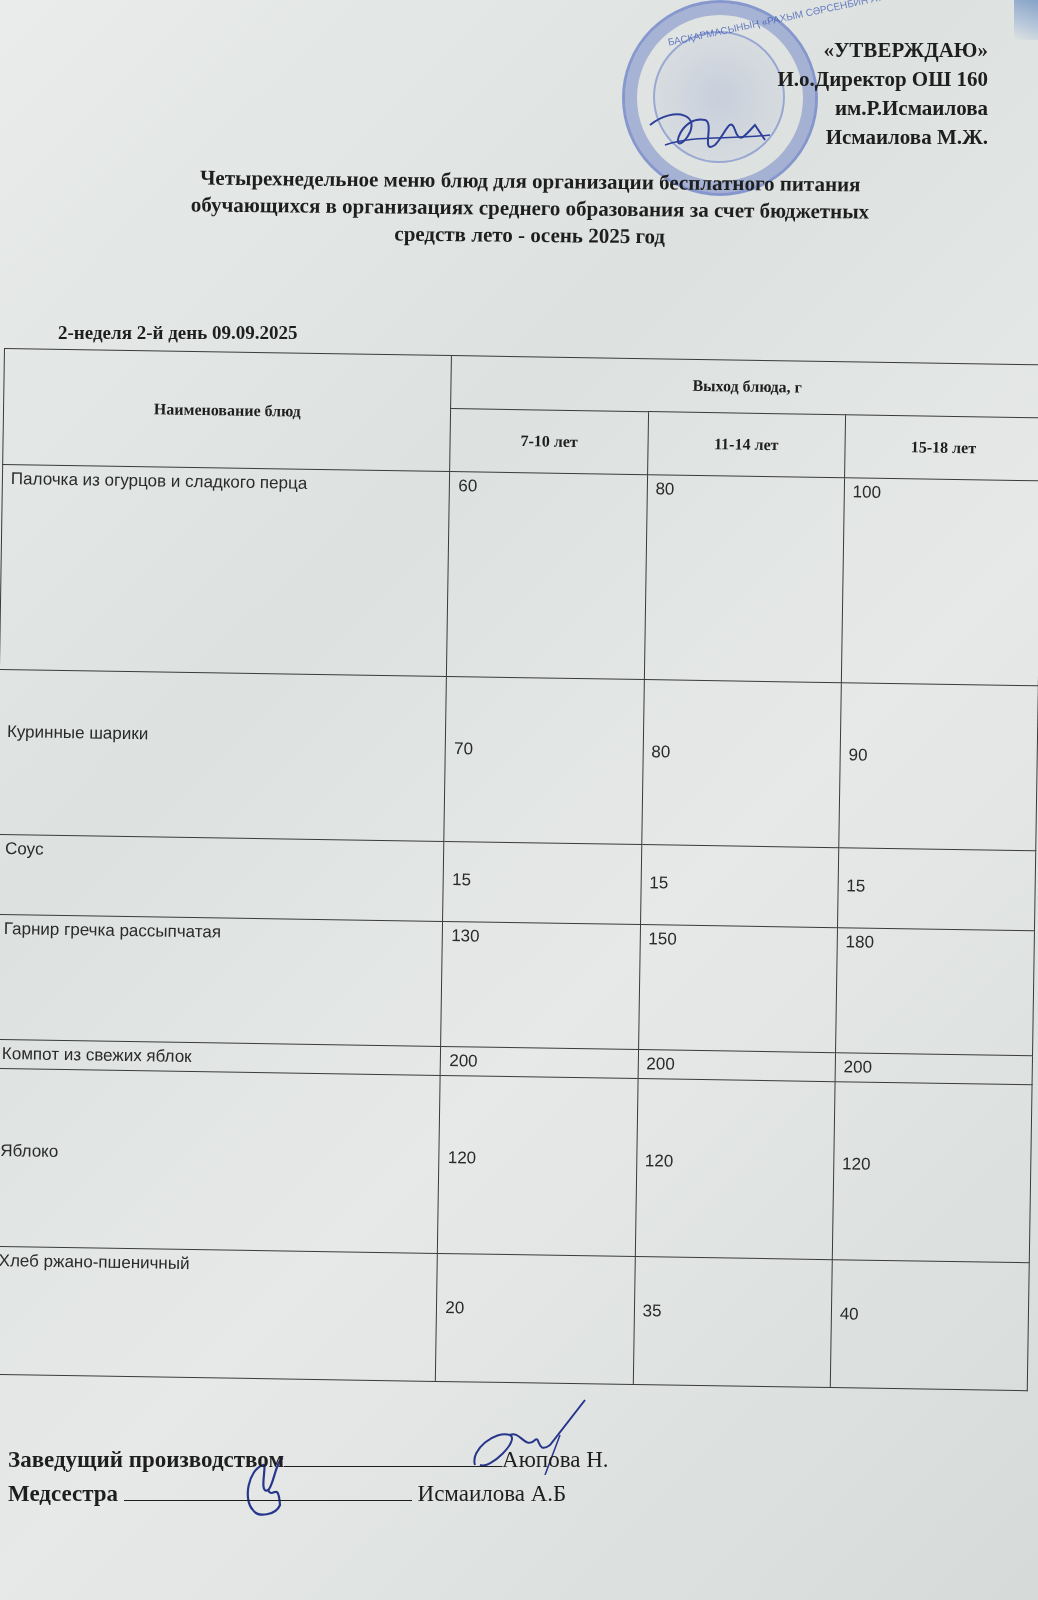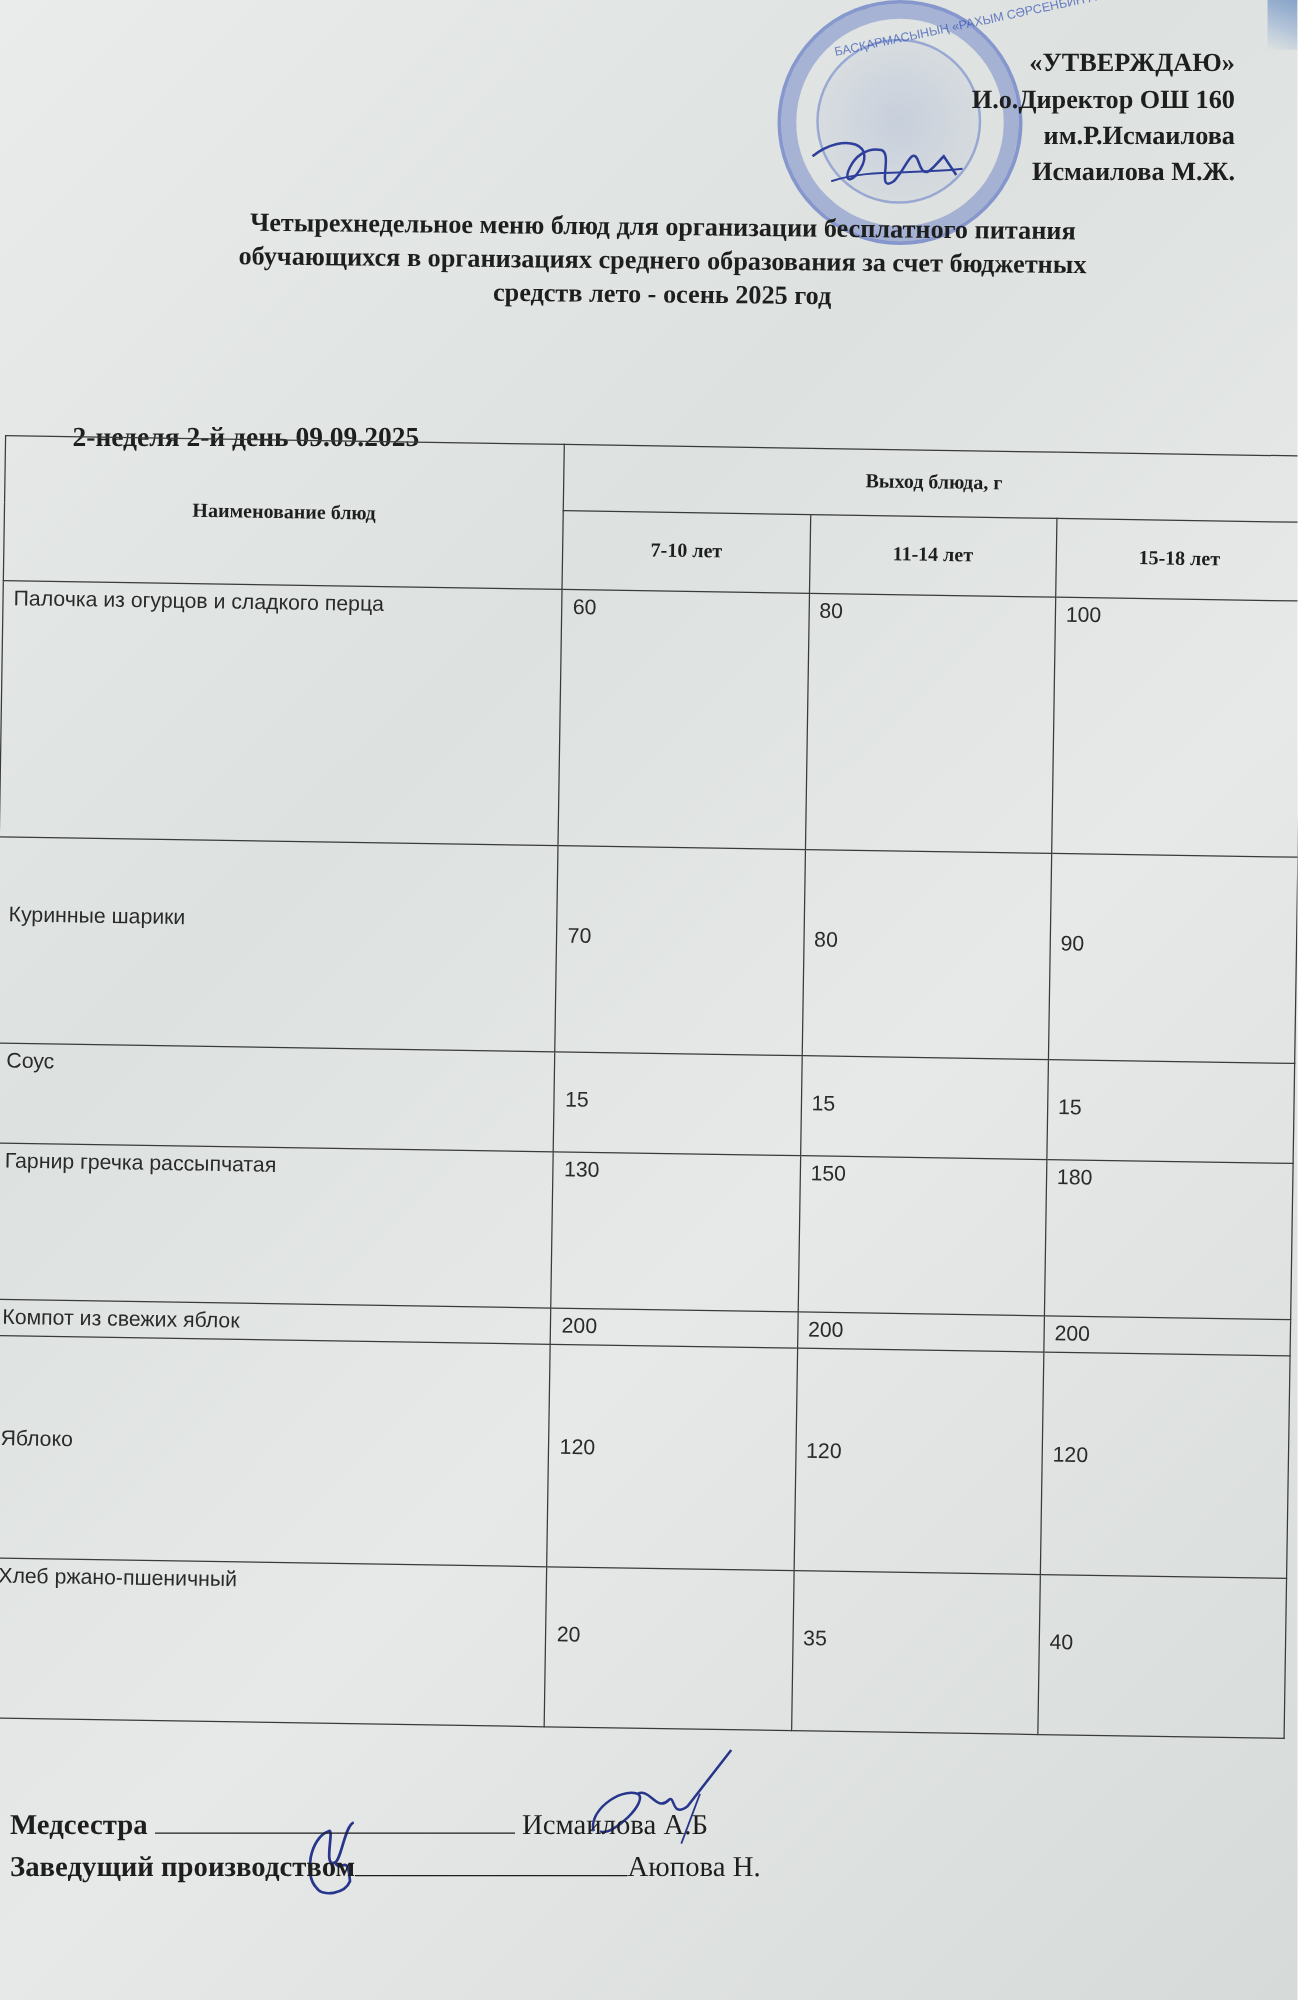--- a/index.html
+++ b/index.html
@@ -68,22 +68,21 @@
       text-align: center;
       font-weight: bold;
       font-size: 21px;
       line-height: 27px;
       transform: rotate(0.6deg);
     }
     .subtitle {
       position: absolute;
       left: 58px; top: 322px;
       font-weight: bold;
-      font-size: 22px;
-      margin-top: 15px;
+      font-size: 19px;
     }
     .menu-table {
       position: absolute;
       left: 4px; top: 348px;
       width: 1040px;
       border-collapse: collapse;
       transform: rotate(0.9deg);
       transform-origin: 0 0;
     }
     .menu-table td, .menu-table th {
@@ -215,20 +214,20 @@
 <svg class="sig-svg" style="left:465px; top:1395px; width:140px; height:80px;" viewBox="0 0 140 80">
   <path d="M10 70 C5 55, 30 35, 45 40 C55 45, 25 75, 15 70 M45 40 C55 35, 60 55, 70 45 C75 40, 72 60, 85 50 L120 5" fill="none" stroke="#27368c" stroke-width="2"></path>
   <path d="M95 40 L80 80" fill="none" stroke="#27368c" stroke-width="1.5"></path>
 </svg>
 <svg class="sig-svg" style="left:238px; top:1450px; width:60px; height:70px;" viewBox="0 0 60 70">
   <path d="M15 60 C5 50, 10 20, 25 15 C30 12, 20 45, 30 40 C35 38, 38 10, 45 8 M30 40 C35 50, 40 30, 42 55 C38 65, 20 68, 15 60" fill="none" stroke="#27368c" stroke-width="2.2"></path>
 </svg>
 
 <div class="signatures">
   <div class="sig-line">
+    <span class="sig-role">Заведущий производством</span><span class="sig-blank" style="width:218px;"></span><span>Аюпова Н.</span>
+  </div>
+  <div class="sig-line">
     <span class="sig-role">Медсестра</span>
     <span class="sig-blank" style="width:288px;"></span>
     <span>Исмаилова А.Б</span>
   </div>
-  <div class="sig-line">
-    <span class="sig-role">Заведущий производством</span><span class="sig-blank" style="width:218px;"></span><span>Аюпова Н.</span>
-  </div>
 </div>
 
 </body></html>

